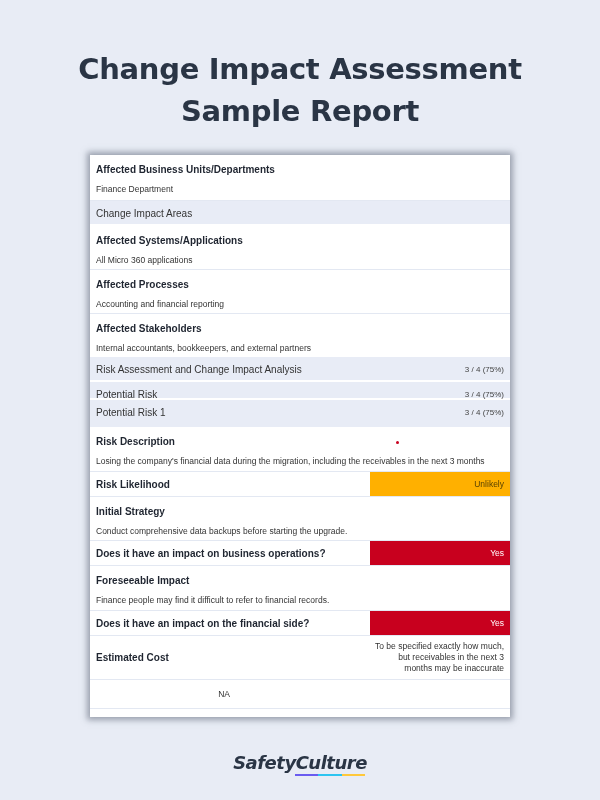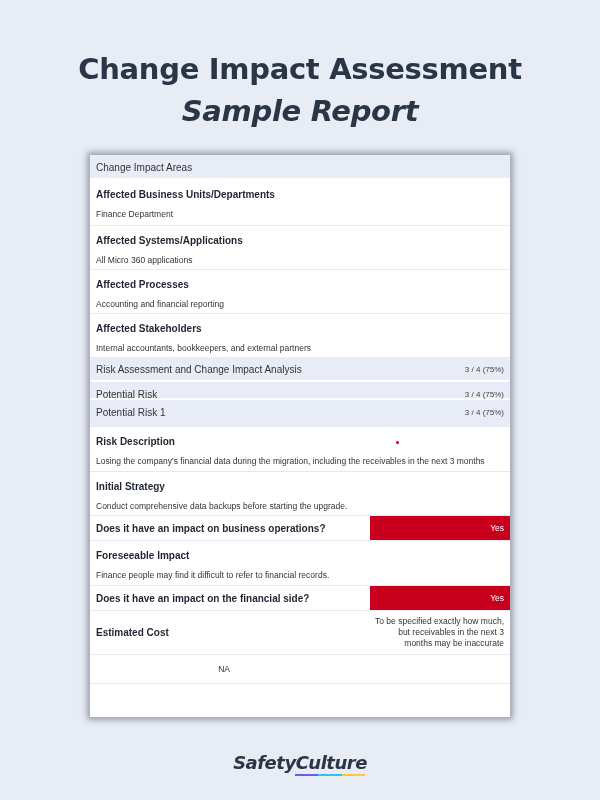--- a/index.html
+++ b/index.html
@@ -14,21 +14,21 @@
     .title {
       position: absolute; left: 0; top: 48px; width: 600px;
       text-align: center;
       font-family: "DejaVu Sans", sans-serif;
       font-weight: bold;
       font-size: 29px;
       line-height: 42px;
       color: #2a3545;
       letter-spacing: -0.3px;
     }
-    .title .t2 { display: block; font-style: italic; }
+    .title .t2 { display: block; }
     .card {
       position: absolute; left: 90px; top: 155px; width: 420px; height: 562px;
       background: #ffffff;
       box-shadow: 0 0 6px 3px rgba(90,98,115,0.55);
       overflow: hidden;
       font-family: "Liberation Sans", sans-serif;
     }
     .row {
       position: relative;
       border-bottom: 1px solid #e3e8f2;
@@ -98,27 +98,27 @@
 </head>
 <body>
 
 <div class="title">
   <span class="t1">Change Impact Assessment</span>
   <span class="t2">Sample Report</span>
 </div>
 
 <div class="card">
 
-  <div class="row hdr">
-    <span>Change Impact Areas</span>
-  </div>
-
   <div class="row field" style="height:46px">
     <div class="lbl">Affected Business Units/Departments</div>
     <div class="val">Finance Department</div>
+  </div>
+
+  <div class="row hdr">
+    <span>Change Impact Areas</span>
   </div>
   <div class="row field" style="height:44px">
     <div class="lbl">Affected Systems/Applications</div>
     <div class="val">All Micro 360 applications</div>
   </div>
   <div class="row field" style="height:44px">
     <div class="lbl">Affected Processes</div>
     <div class="val">Accounting and financial reporting</div>
   </div>
   <div class="row field" style="height:43px;border-bottom:none">
@@ -138,20 +138,24 @@
     <span>Potential Risk 1</span>
     <span class="score">3 / 4 (75%)</span>
   </div>
 
   <div class="row field" style="height:45px">
     <div class="lbl">Risk Description</div>
     <div class="val">Losing the company's financial data during the migration, including the receivables in the next 3 months</div>
     <div class="dot"></div>
   </div>
 
+  <div class="row inline" style="height:25px">
+    <div class="lbl">Risk Likelihood</div>
+    <div class="resp orange">Unlikely</div>
+  </div>
 
   <div class="row field" style="height:44px">
     <div class="lbl">Initial Strategy</div>
     <div class="val">Conduct comprehensive data backups before starting the upgrade.</div>
   </div>
 
   <div class="row inline" style="height:25px">
     <div class="lbl">Does it have an impact on business operations?</div>
     <div class="resp red">Yes</div>
   </div>

